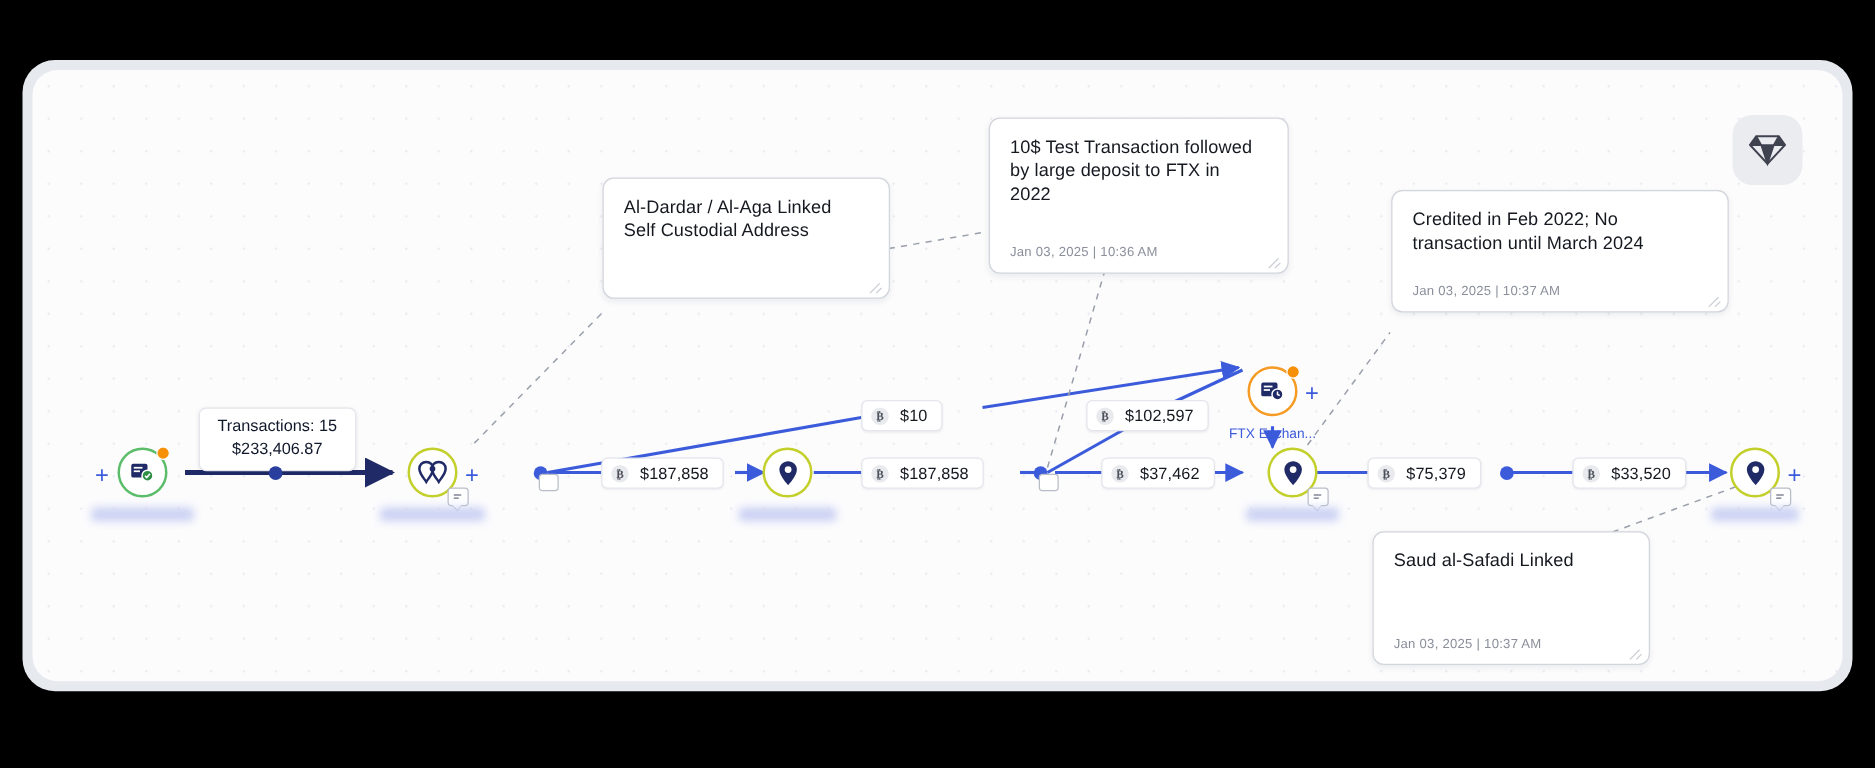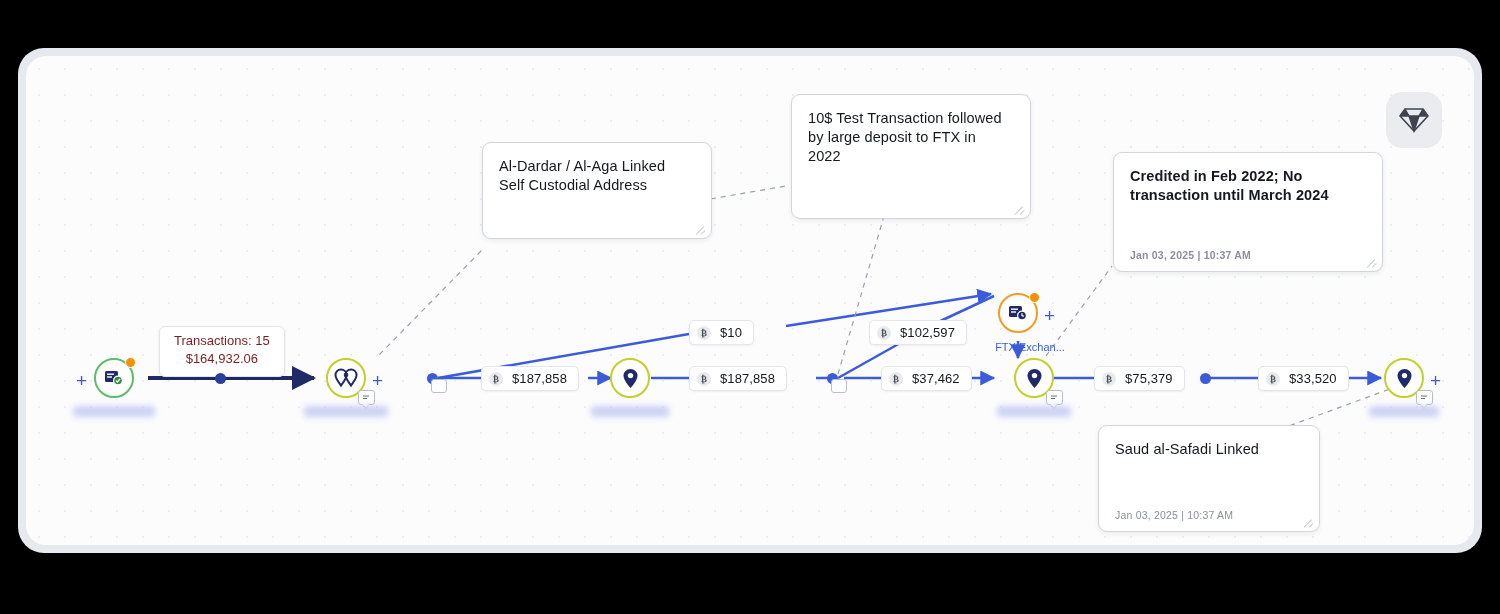--- a/index.html
+++ b/index.html
@@ -124,21 +124,21 @@
     color: #4256c8;
     white-space: nowrap;
   }
   .node-label.redacted {
     color: transparent;
     background: #c3caf2;
     border-radius: 3px;
     filter: blur(3.2px);
     opacity: .85;
   }
-  .node-label.visible { filter: none; color: #3b5bdb; margin-left: 12px; }
+  .node-label.visible { filter: none; color: #3b5bdb; }
 
   
   .pill {
     position: absolute;
     display: flex; align-items: center; gap: 9px;
     height: 25px;
     padding: 0 11px 0 7px;
     background: #ffffff;
     border: 1px solid #e4e6ec;
     border-radius: 5px;
@@ -157,21 +157,21 @@
   
   .tx-card {
     position: absolute;
     background: #ffffff;
     border: 1px solid #e4e6ec;
     border-radius: 6px;
     box-shadow: 0 1px 3px rgba(16,24,40,.08);
     padding: 5px 14px 7px 14px;
     text-align: center;
   }
-  .tx-card div { font-size: 13px; color: #7f1d1d; line-height: 1.42; }
+  .tx-card div { font-size: 13px; color: #0f172a; line-height: 1.42; }
 
   .edge-dot {
     position: absolute; width: 11px; height: 11px;
     border-radius: 50%; background: #2a3f9d;
   }
   .edge-dot.blue { background: #3b5bdb; }
   .edge-note {
     position: absolute;
     width: 16px; height: 14px;
     background: #fff; border: 1px solid #b9bdc7; border-radius: 3px;
@@ -231,38 +231,39 @@
       </svg>
     </div>
 
     <div class="note" style="left:456px; top:86px; width:230px; height:97px;">
       <div class="note-text">Al-Dardar / Al-Aga Linked Self Custodial Address</div>
       <span class="resize-grip"></span>
     </div>
 
     <div class="note" style="left:765px; top:38px; width:240px; height:125px;">
       <div class="note-text">10$ Test Transaction followed by large deposit to FTX in 2022</div>
+      <div class="note-time">Jan 03, 2025 | 10:36 AM</div>
       <span class="resize-grip"></span>
     </div>
 
-    <div class="note" style="left:1087px; top:96px; width:270px; height:120px;font-weight:bold;">
+    <div class="note" style="left:1087px; top:96px; width:270px; height:98px;">
       <div class="note-text">Credited in Feb 2022; No transaction until March 2024</div>
       <div class="note-time">Jan 03, 2025 | 10:37 AM</div>
       <span class="resize-grip"></span>
     </div>
 
     <div class="note" style="left:1072px; top:369px; width:222px; height:107px;">
       <div class="note-text">Saud al-Safadi Linked</div>
       <div class="note-time">Jan 03, 2025 | 10:37 AM</div>
       <span class="resize-grip"></span>
     </div>
 
     <div class="tx-card" style="left:133px; top:270px;">
       <div>Transactions: 15</div>
-      <div>$164,932.06</div>
+      <div>$233,406.87</div>
     </div>
 
     <div class="node ring-green" style="left:68px; top:302px;">
       <svg width="20" height="18" viewBox="0 0 20 18">
         <rect x="1" y="2" width="13" height="11" rx="1.5" fill="#1f2a66"></rect>
         <rect x="3" y="4.5" width="7" height="1.4" fill="#fff"></rect>
         <rect x="3" y="7.3" width="5" height="1.4" fill="#fff"></rect>
         <circle cx="14" cy="11.5" r="4.4" fill="#2f8f46" stroke="#fff" stroke-width="1.2"></circle>
         <path d="M12 11.6 L13.4 13 L16 10" stroke="#fff" stroke-width="1.3" fill="none"></path>
       </svg>

